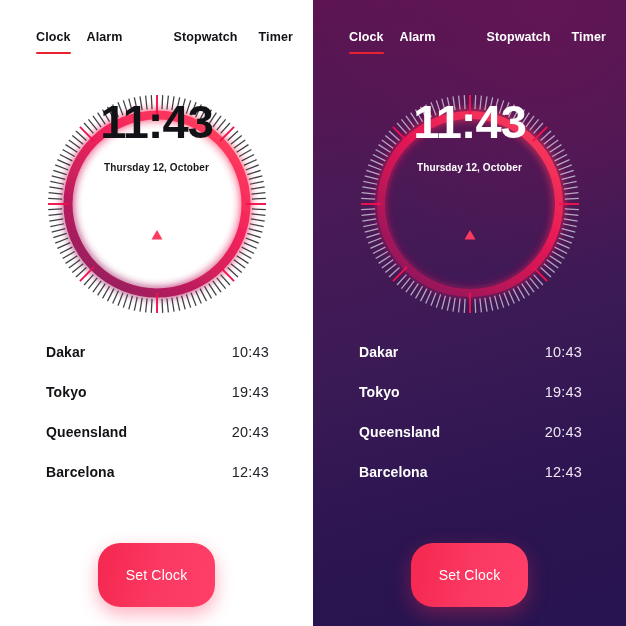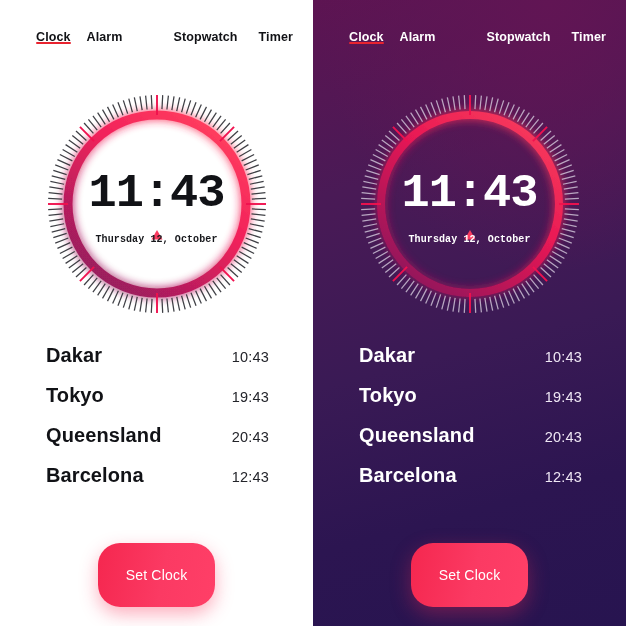--- a/index.html
+++ b/index.html
@@ -16,21 +16,21 @@
       linear-gradient(165deg, #5d1452 0%, #4a1a56 28%, #3a1a55 55%, #2c1551 78%, #271450 100%);
   }
 
   
   .tabs {
     position:absolute; top:30px; left:0; width:100%;
     display:flex; align-items:flex-start; padding-left:36px;
   }
   .tab {
     font-size:12.5px; font-weight:bold; letter-spacing:.1px;
-    white-space:nowrap; position:relative; padding-bottom:0;
+    white-space:nowrap; position:relative; padding-bottom:10px;
     background:none; border:none; cursor:pointer;
     font-family:"Liberation Sans", sans-serif;
   }
   .panel-light .tab { color:#111216; }
   .panel-dark  .tab { color:#ffffff; }
   .tab + .tab { margin-left:16px; }
   .tab.tab-stopwatch { margin-left:51px; }
   .tab.tab-timer { margin-left:21px; }
   .tab.active::after {
     content:""; position:absolute; left:0; right:0; bottom:0;
@@ -38,38 +38,38 @@
   }
 
   
   .clock-wrap {
     position:absolute; left:50%; top:92px; transform:translateX(-50%);
     width:224px; height:224px;
   }
   .clock-svg { position:absolute; inset:0; width:224px; height:224px; }
   .clock-center {
     position:absolute; inset:0; display:flex; flex-direction:column;
-    align-items:center; justify-content:center; padding-top:6px;font-family:Liberation Mono, monospace;
+    align-items:center; padding-top:6px;
   }
   .clock-time {
     font-size:47px; font-weight:bold; letter-spacing:-1px; line-height:1;
   }
   .clock-date { font-size:10px; font-weight:bold; margin-top:17px; letter-spacing:.1px; }
   .panel-light .clock-time { color:#111216; }
   .panel-light .clock-date { color:#17181c; }
   .panel-dark .clock-time { color:#ffffff; }
   .panel-dark .clock-date { color:#ffffff; }
 
   
   .cities { position:absolute; left:0; top:344px; width:100%; padding:0 44px 0 46px; }
   .city-row {
     display:flex; justify-content:space-between; align-items:baseline;
     height:40px;
   }
-  .city-name { font-size:20px; font-weight:bold; letter-spacing:.1px; }
+  .city-name { font-size:14px; font-weight:bold; letter-spacing:.1px; }
   .city-time { font-size:14.5px; font-weight:normal; letter-spacing:.2px; }
   .panel-light .city-name { color:#111216; }
   .panel-light .city-time { color:#23242a; }
   .panel-dark .city-name { color:#ffffff; }
   .panel-dark .city-time { color:#efe7f4; }
 
   
   .btn-wrap { position:absolute; left:0; top:543px; width:100%; display:flex; justify-content:center; }
   .set-btn {
     font-family:"Liberation Sans", sans-serif;

